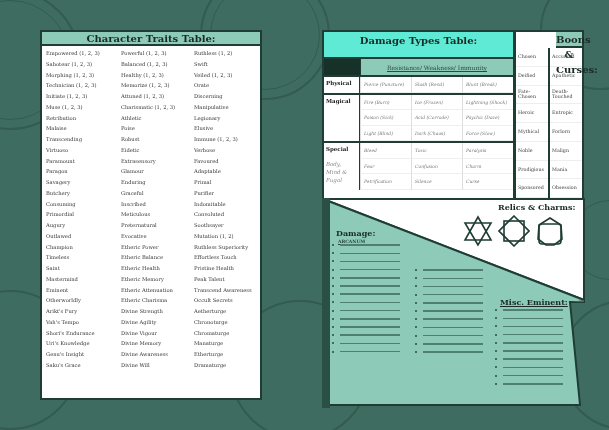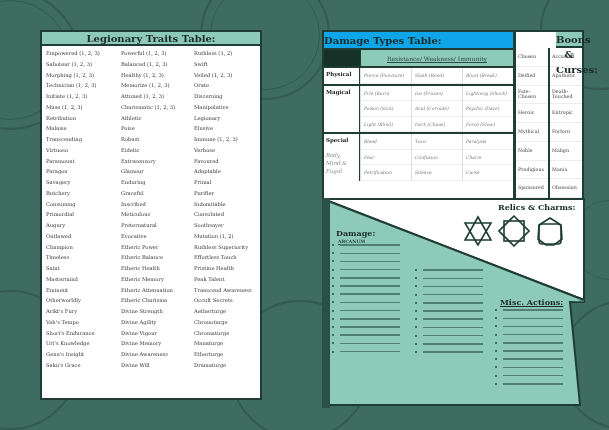--- a/index.html
+++ b/index.html
@@ -28,22 +28,22 @@
   #traits-table .cell {
     font-size: 5.2px; color: #333; height: 10.75px; line-height: 10.75px; white-space: nowrap; overflow: hidden;
   }
 
   
   #damage-panel {
     position: absolute; left: 322px; top: 30px; width: 193px; height: 170px;
     background: #fff; border: 2px solid #1f3d34;
   }
   #damage-panel .title {
-    height: 18px; background: #0ea5e9; border-bottom: 2px solid #1f3d34;
-    font-size: 10px; font-weight: bold; line-height: 18px; color: #1a2b26;
+    height: 27px; background: #5eead4; border-bottom: 2px solid #1f3d34;
+    font-size: 10px; font-weight: bold; text-align: center; line-height: 18px; color: #1a2b26;
   }
   #damage-panel .subhead { display: flex; height: 18px; border-bottom: 2px solid #1f3d34; }
   #damage-panel .subhead .corner { width: 36px; background: #163127; }
   #damage-panel .subhead .label {
     flex: 1; background: #8ecab8; border-left: 1px solid #1f3d34;
     font-size: 6px; text-align: center; line-height: 18px; color: #2a4a42; text-decoration: underline;
   }
   .dmg-row { display: flex; border-bottom: 2px solid #1f3d34; }
   .dmg-row:last-child { border-bottom: none; }
   .dmg-row .cat {
@@ -100,21 +100,21 @@
   <div class="bg-ring" style="left:-60px;top:290px;width:140px;height:140px;"></div>
   <div class="bg-ring" style="left:200px;top:-30px;width:130px;height:130px;"></div>
   <div class="bg-ring inner" style="left:210px;top:-20px;width:110px;height:110px;"></div>
   <div class="bg-ring" style="left:230px;top:300px;width:140px;height:140px;"></div>
   <div class="bg-ring" style="left:540px;top:-30px;width:120px;height:120px;"></div>
   <div class="bg-ring" style="left:560px;top:300px;width:130px;height:130px;"></div>
   <div class="bg-ring inner" style="left:570px;top:200px;width:80px;height:80px;"></div>
 </div>
 
 <div id="traits-table">
-  <div class="title">Legionary Traits Table:</div>
+  <div class="title">Character Traits Table:</div>
   <div class="grid" id="traits-grid">
       <div class="cell">Empowered (1, 2, 3)</div>
       <div class="cell">Powerful (1, 2, 3)</div>
       <div class="cell">Ruthless (1, 2)</div>
       <div class="cell">Sabotear (1, 2, 3)</div>
       <div class="cell">Balanced (1, 2, 3)</div>
       <div class="cell">Swift</div>
       <div class="cell">Morphing (1, 2, 3)</div>
       <div class="cell">Healthy (1, 2, 3)</div>
       <div class="cell">Veiled (1, 2, 3)</div>
@@ -412,21 +412,21 @@
       <div class="line-item">
         <span class="dot"></span>
         <span class="rule" style="width: 60px;"></span>
       </div>
       <div class="line-item">
         <span class="dot"></span>
         <span class="rule" style="width: 60px;"></span>
       </div>
     </div>
 
-  <div class="heading" style="left:178px;top:99px;text-decoration:underline;">Misc. Actions:</div>
+  <div class="heading" style="left:178px;top:99px;text-decoration:underline;">Misc. Eminent:</div>
   <div class="line-list" id="misc-lines" style="left:173px;top:108px;">
       <div class="line-item">
         <span class="dot"></span>
         <span class="rule" style="width: 60px;"></span>
       </div>
       <div class="line-item">
         <span class="dot"></span>
         <span class="rule" style="width: 60px;"></span>
       </div>
       <div class="line-item">

